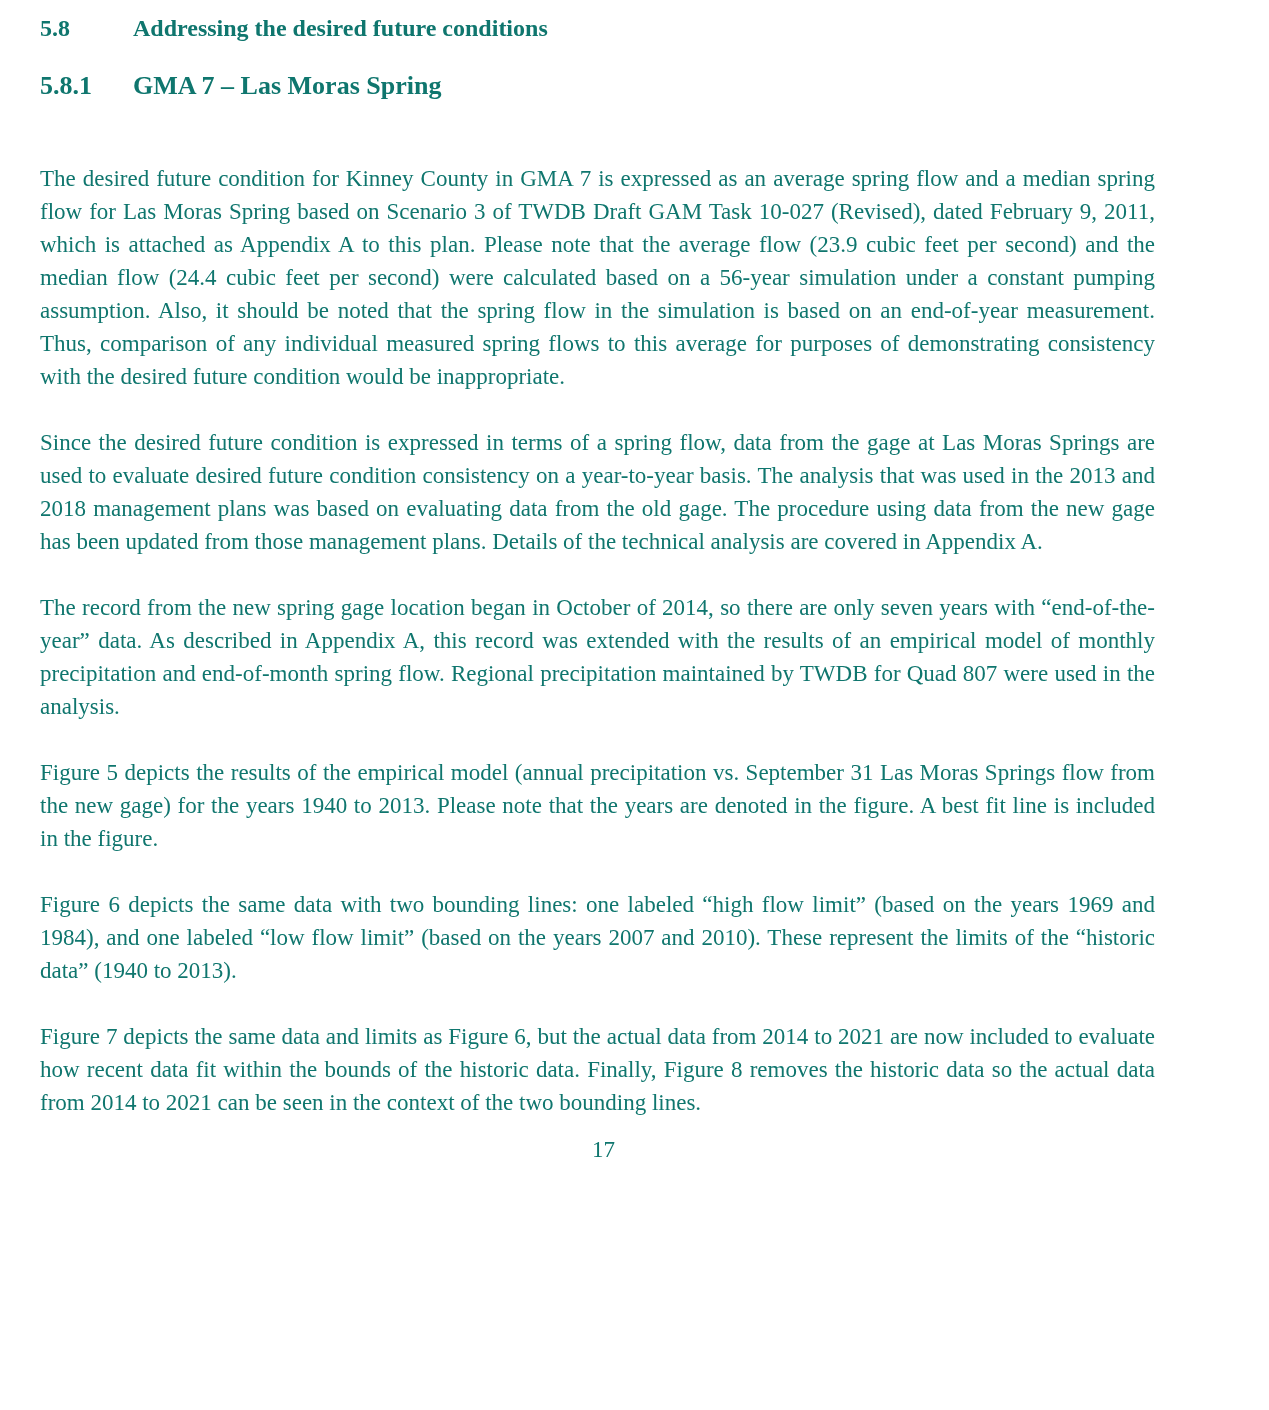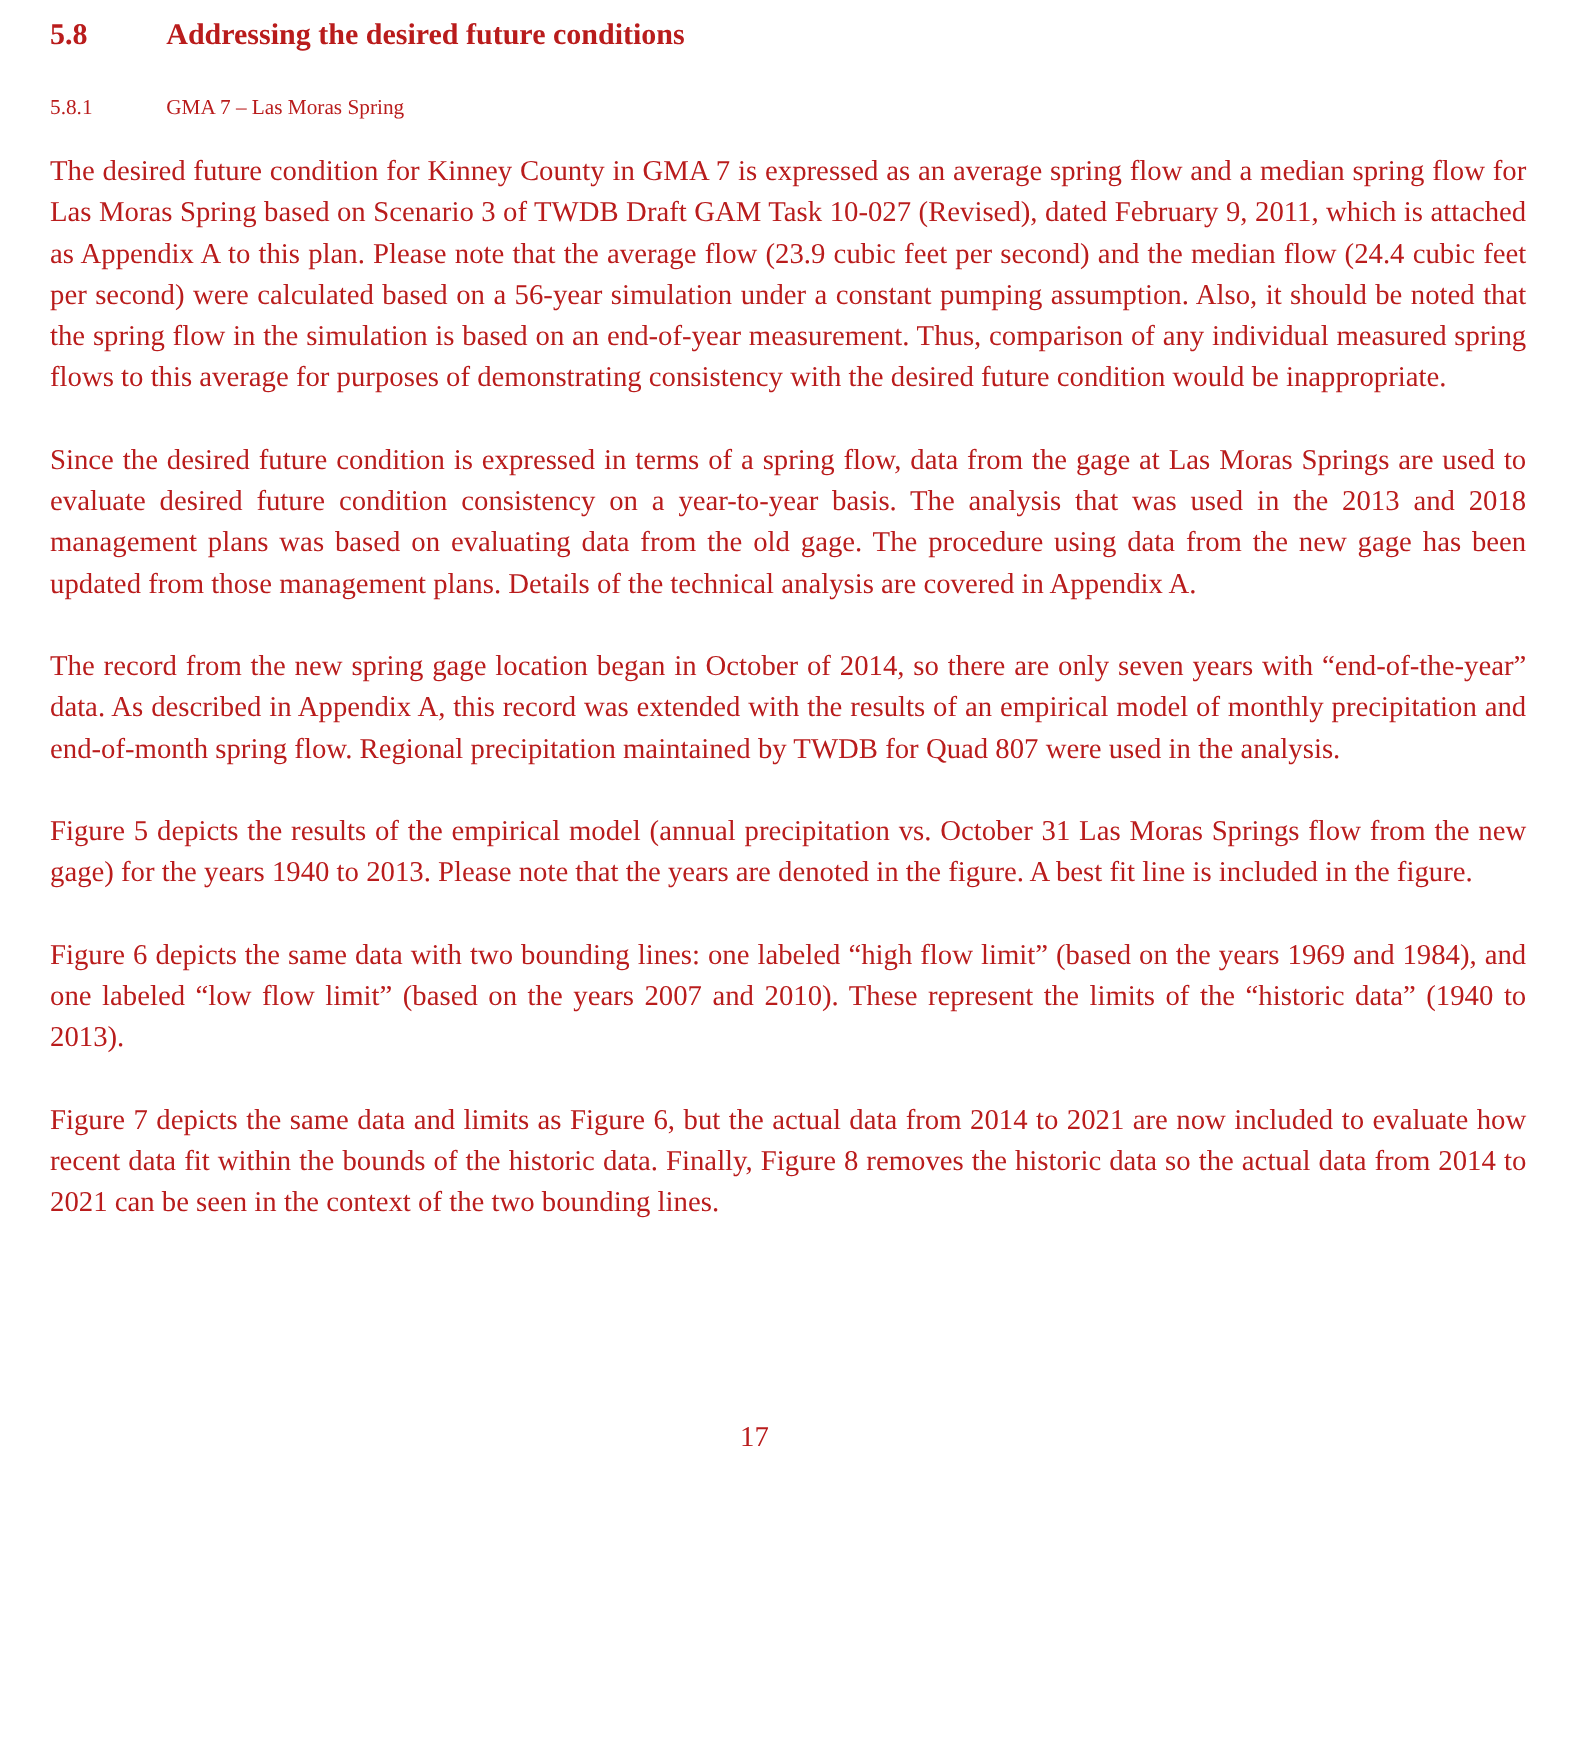--- a/index.html
+++ b/index.html
@@ -5,39 +5,39 @@
   html, body {
     margin: 0;
     padding: 0;
     background: #ffffff;
   }
   .page {
     position: relative;
     width: 1269px;
     height: 1192px;
     background: #ffffff;
-    color: #b91c1c;
+    color: #0f766e;
     font-family: "Liberation Serif", serif;
     font-size: 23px;
     line-height: 33px;
     box-sizing: border-box;
-    padding: 12px 48px 0 40px;
+    padding: 12px 114px 0 40px;
     overflow: hidden;
   }
   .section-heading {
     font-size: 24px;
     font-weight: bold;
     line-height: 33px;
     margin: 0 0 24px 0;
   }
   .subsection-heading {
-    font-size: 17px;
-    font-weight: normal;
+    font-size: 26px;
+    font-weight: bold;
     line-height: 33px;
-    margin: 0 0 18px 0;
+    margin: 0 0 60px 0;
   }
   .heading-num {
     display: inline-block;
     width: 93px;
   }
   .body-para {
     margin: 18px 0 33px 0;
     text-align: justify;
   }
   .page-number {
@@ -61,21 +61,21 @@
   <div class="subsection-heading">
     <span class="heading-num">5.8.1</span><span>GMA 7 – Las Moras Spring</span>
   </div>
 
   <p class="body-para">The desired future condition for Kinney County in GMA 7 is expressed as an average spring flow and a median spring flow for Las Moras Spring based on Scenario 3 of TWDB Draft GAM Task 10-027 (Revised), dated February 9, 2011, which is attached as Appendix A to this plan.  Please note that the average flow (23.9 cubic feet per second) and the median flow (24.4 cubic feet per second) were calculated based on a 56-year simulation under a constant pumping assumption.  Also, it should be noted that the spring flow in the simulation is based on an end-of-year measurement.  Thus, comparison of any individual measured spring flows to this average for purposes of demonstrating consistency with the desired future condition would be inappropriate.</p>
 
   <p class="body-para">Since the desired future condition is expressed in terms of a spring flow, data from the gage at Las Moras Springs are used to evaluate desired future condition consistency on a year-to-year basis.  The analysis that was used in the 2013 and 2018 management plans was based on evaluating data from the old gage.  The procedure using data from the new gage has been updated from those management plans.  Details of the technical analysis are covered in Appendix A.</p>
 
   <p class="body-para">The record from the new spring gage location began in October of 2014, so there are only seven years with “end-of-the-year” data.  As described in Appendix A, this record was extended with the results of an empirical model of monthly precipitation and end-of-month spring flow.  Regional precipitation maintained by TWDB for Quad 807 were used in the analysis.</p>
 
-  <p class="body-para">Figure 5 depicts the results of the empirical model (annual precipitation vs. October 31 Las Moras Springs flow from the new gage) for the years 1940 to 2013.  Please note that the years are denoted in the figure.  A best fit line is included in the figure.</p>
+  <p class="body-para">Figure 5 depicts the results of the empirical model (annual precipitation vs. September 31 Las Moras Springs flow from the new gage) for the years 1940 to 2013.  Please note that the years are denoted in the figure.  A best fit line is included in the figure.</p>
 
   <p class="body-para">Figure 6 depicts the same data with two bounding lines: one labeled “high flow limit” (based on the years 1969 and 1984), and one labeled “low flow limit” (based on the years 2007 and 2010).  These represent the limits of the “historic data” (1940 to 2013).</p>
 
   <p class="body-para">Figure 7 depicts the same data and limits as Figure 6, but the actual data from 2014 to 2021 are now included to evaluate how recent data fit within the bounds of the historic data.  Finally, Figure 8 removes the historic data so the actual data from 2014 to 2021 can be seen in the context of the two bounding lines.</p>
 
   <div class="page-number">17</div>
 
 </div>
 
 </body></html>

